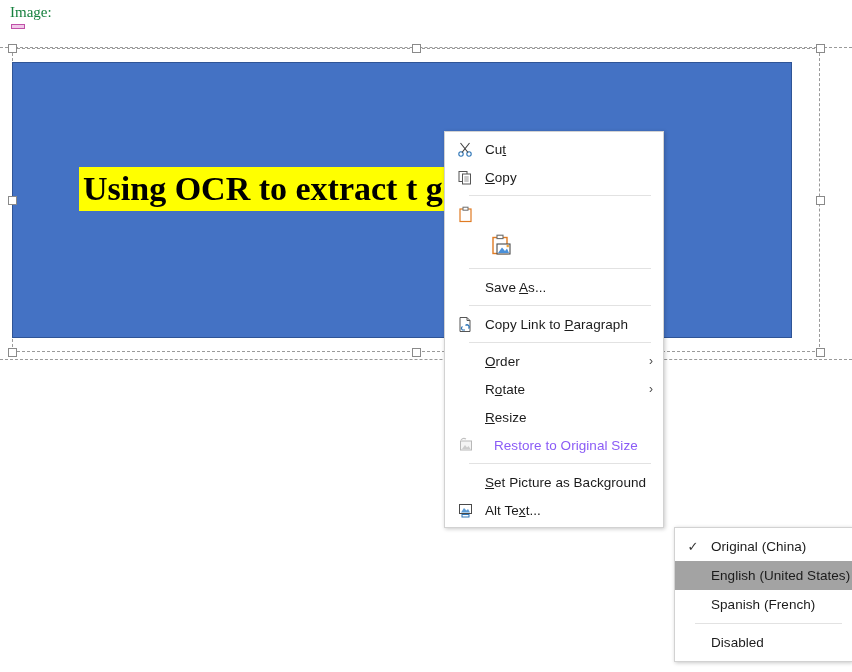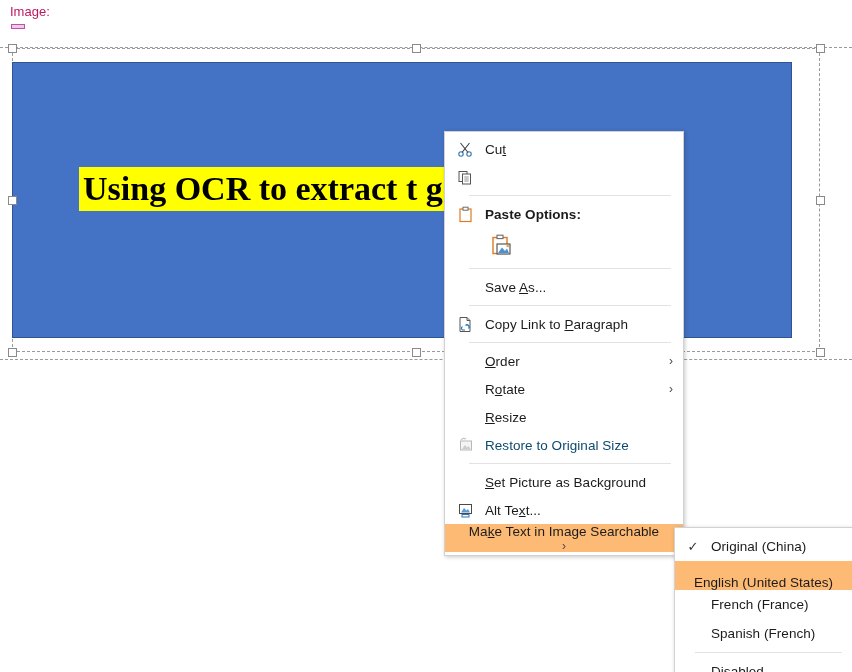--- a/index.html
+++ b/index.html
@@ -13,23 +13,24 @@
     background: #ffffff;
     font-family: "Liberation Sans", sans-serif;
     overflow: hidden;
   }
 
   
   #doc-label {
     position: absolute;
     left: 10px;
     top: 4px;
-    font-size: 13px;
-    color: #be185d;
+    font-size: 15px;
+    color: #15803d;
     line-height: 16px;
+    font-family: Liberation Serif, serif;
   }
   #cursor-mark {
     position: absolute;
     left: 11px;
     top: 24px;
     width: 14px;
     height: 5px;
     border: 1px solid #c050a8;
     background: #f0c8e8;
     box-sizing: border-box;
@@ -107,21 +108,21 @@
   .h-mr { right: -5px; top: 50%;  margin-top: -4px; }
   .h-bl { left: -4px;  bottom: -5px; }
   .h-bc { left: 50%;   bottom: -5px; margin-left: -4px; }
   .h-br { right: -5px; bottom: -5px; }
 
   
   #context-menu {
     position: absolute;
     left: 444px;
     top: 131px;
-    width: 240px;
+    width: 220px;
     background: #ffffff;
     border: 1px solid #d2d2d2;
     box-shadow: 1px 1px 4px rgba(0,0,0,0.22);
     padding: 3px 0 3px 0;
     box-sizing: border-box;
     font-size: 13.5px;
     color: #1a1a1a;
   }
   .menu-item {
     position: relative;
@@ -140,22 +141,22 @@
     align-items: center;
     justify-content: center;
   }
   .menu-item .mi-label {
     flex: 1;
     font-size: 13.5px;
     color: #1b1b1b;
     letter-spacing: 0.05px;
   }
   .menu-item.bold .mi-label { font-weight: bold; }
-  .menu-item.disabled .mi-label { color: #0c4a6e; }
-  .menu-item.highlight { background: #fdba74; flex-direction: column; }
+  .menu-item.disabled .mi-label { color: #8b5cf6; margin-left: 9px; }
+  .menu-item.highlight { background: #a3a3a3; }
   .menu-item .mi-arrow {
     width: 24px;
     min-width: 24px;
     text-align: center;
     font-size: 12px;
     color: #4a4a4a;
   }
   .menu-sep {
     height: 1px;
     background: #e2e2e2;
@@ -238,33 +239,33 @@
   <div class="menu-item">
     <span class="mi-icon">
       <svg width="17" height="17" viewBox="0 0 17 17">
         <rect x="2" y="2.5" width="8" height="10" fill="#ffffff" stroke="#555555" stroke-width="1"></rect>
         <rect x="5.5" y="5" width="8" height="10" fill="#ffffff" stroke="#555555" stroke-width="1"></rect>
         <line x1="7.3" y1="8" x2="11.7" y2="8" stroke="#888888" stroke-width="0.9"></line>
         <line x1="7.3" y1="10" x2="11.7" y2="10" stroke="#888888" stroke-width="0.9"></line>
         <line x1="7.3" y1="12" x2="11.7" y2="12" stroke="#888888" stroke-width="0.9"></line>
       </svg>
     </span>
+    <span class="mi-label"><span class="u">C</span>opy</span>
   </div>
 
 
   <div class="menu-sep"></div>
 
   <div class="menu-item bold">
     <span class="mi-icon">
       <svg width="17" height="17" viewBox="0 0 17 17">
         <rect x="3" y="3" width="11" height="12.5" fill="#ffffff" stroke="#e07b23" stroke-width="1.2"></rect>
         <rect x="6" y="1.2" width="5" height="3" fill="#ffffff" stroke="#6b6b6b" stroke-width="1"></rect>
       </svg>
     </span>
-    <span class="mi-label">Paste Options:</span>
   </div>
 
   <div id="paste-gallery">
     <span class="pastebtn">
       <svg width="24" height="24" viewBox="0 0 24 24">
         <rect x="3" y="3.5" width="14" height="16" fill="#ffffff" stroke="#e07b23" stroke-width="1.4"></rect>
         <rect x="7" y="1.2" width="6" height="3.4" fill="#ffffff" stroke="#6b6b6b" stroke-width="1.1"></rect>
         <rect x="7" y="10" width="13" height="10" fill="#ffffff" stroke="#4a4a4a" stroke-width="1.1"></rect>
         <polygon points="8,19 12,13.5 15,17 17,14.5 19,19" fill="#4a90d9"></polygon>
         <rect x="16.6" y="11" width="2.2" height="2.2" fill="#f0a030"></rect>
@@ -336,44 +337,35 @@
     <span class="mi-icon">
       <svg width="17" height="17" viewBox="0 0 17 17">
         <rect x="2.5" y="2.5" width="12" height="9" fill="#ffffff" stroke="#4a4a4a" stroke-width="1"></rect>
         <polygon points="4,10.5 7,6 9.5,8.5 11,7 13,10.5" fill="#5b9bd5"></polygon>
         <rect x="5" y="12.5" width="7" height="2.5" fill="#ffffff" stroke="#2e75b6" stroke-width="1"></rect>
       </svg>
     </span>
     <span class="mi-label">Alt Te<span class="u">x</span>t...</span>
   </div>
 
-  <div class="menu-item highlight">
-    <span class="mi-icon"></span>
-    <span class="mi-label">Ma<span class="u">k</span>e Text in Image Searchable</span>
-    <span class="mi-arrow">›</span>
-  </div>
 
 </div>
 
 <div id="language-submenu">
 
   <div class="menu-item">
     <span class="mi-icon check-glyph">✓</span>
     <span class="mi-label">Original (China)</span>
   </div>
 
   <div class="menu-item highlight">
     <span class="mi-icon"></span>
     <span class="mi-label">English (United States)</span>
   </div>
 
-  <div class="menu-item">
-    <span class="mi-icon"></span>
-    <span class="mi-label">French (France)</span>
-  </div>
 
   <div class="menu-item">
     <span class="mi-icon"></span>
     <span class="mi-label">Spanish (French)</span>
   </div>
 
   <div class="menu-sep"></div>
 
   <div class="menu-item">
     <span class="mi-icon"></span>

